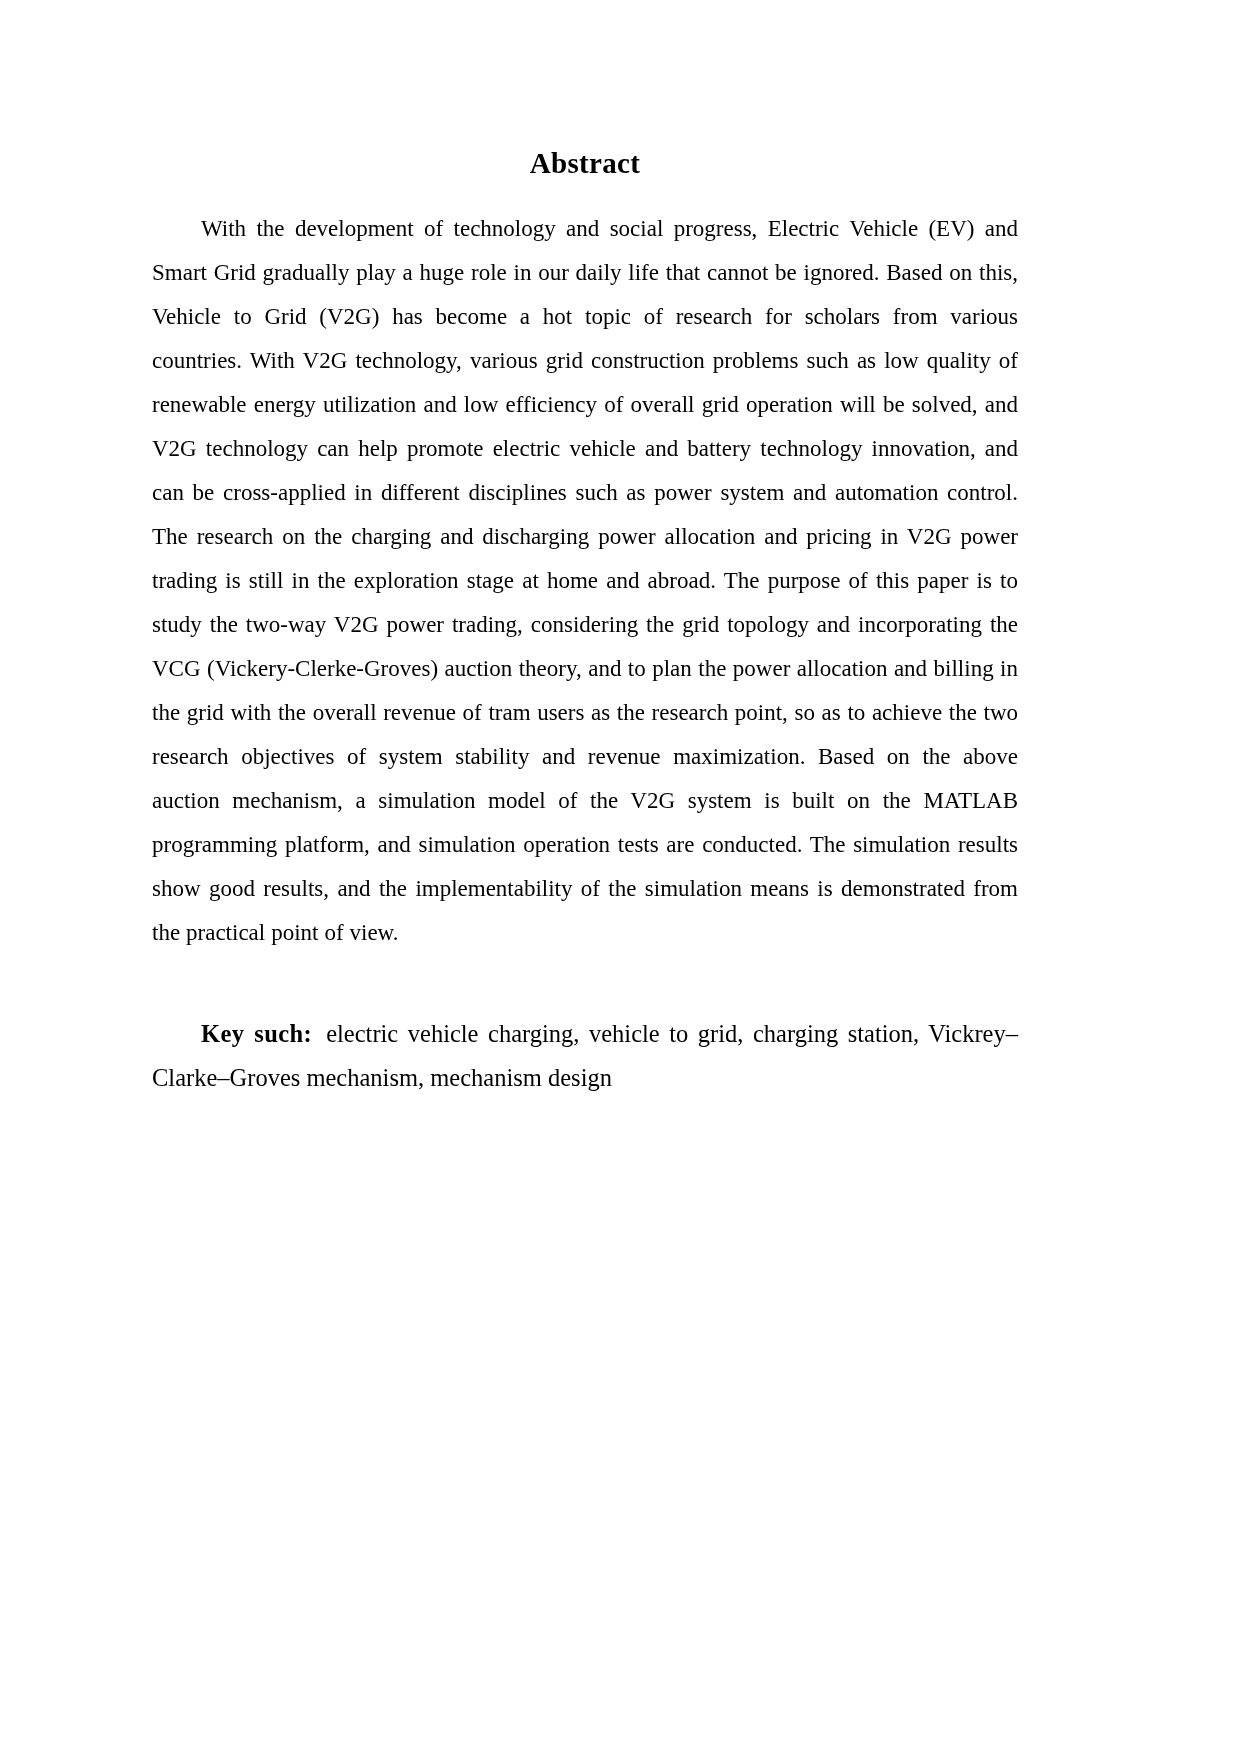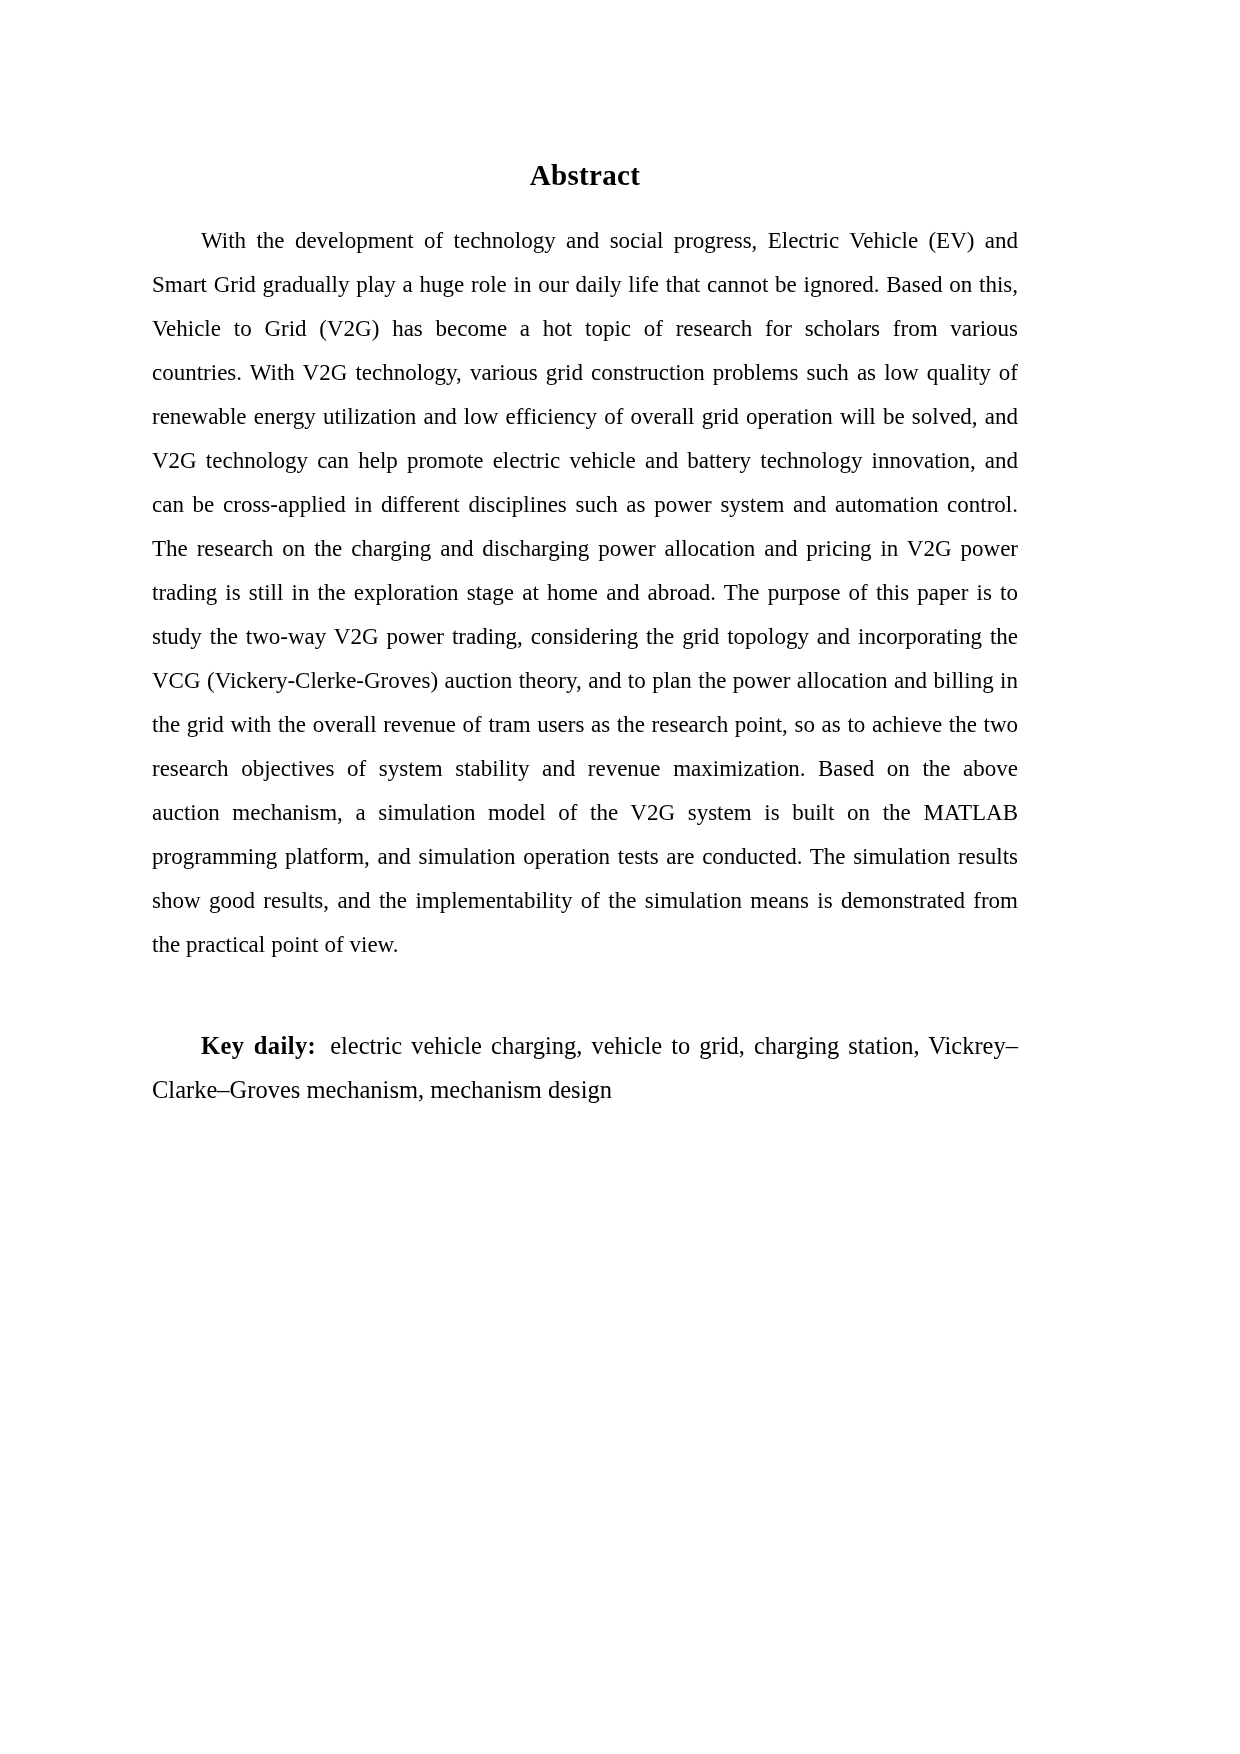--- a/index.html
+++ b/index.html
@@ -20,21 +20,21 @@
     width: 1240px;
     height: 1754px;
     box-sizing: border-box;
     background: #ffffff;
     overflow: hidden;
   }
 
   .content {
     position: absolute;
     left: 152px;
-    top: 158px;
+    top: 146px;
     width: 866px;
   }
 
   .abstract-heading {
     text-align: center;
     font-size: 29px;
     font-weight: bold;
     line-height: 1.2;
     margin: 0 0 26px 0;
     letter-spacing: 0.3px;
@@ -78,17 +78,17 @@
 <body>
 
 <div class="page">
   <div class="content">
 
     <h1 class="abstract-heading">Abstract</h1>
 
     <p class="abstract-body">With the development of technology and social progress, Electric Vehicle (EV) and Smart Grid gradually play a huge role in our daily life that cannot be ignored. Based on this, Vehicle to Grid (V2G) has become a hot topic of research for scholars from various countries. With V2G technology, various grid construction problems such as low quality of renewable energy utilization and low efficiency of overall grid operation will be solved, and V2G technology can help promote electric vehicle and battery technology innovation, and can be cross-applied in different disciplines such as power system and automation control. The research on the charging and discharging power allocation and pricing in V2G power trading is still in the exploration stage at home and abroad. The purpose of this paper is to study the two-way V2G power trading, considering the grid topology and incorporating the VCG (Vickery-Clerke-Groves) auction theory, and to plan the power allocation and billing in the grid with the overall revenue of tram users as the research point, so as to achieve the two research objectives of system stability and revenue maximization. Based on the above auction mechanism, a simulation model of the V2G system is built on the MATLAB programming platform, and simulation operation tests are conducted. The simulation results show good results, and the implementability of the simulation means is demonstrated from the practical point of view.</p>
 
     <div class="keywords-block">
-      <p class="keywords-para"><span class="keywords-label">Key daily:</span><span class="kw-gap"></span><span>electric vehicle charging, vehicle to grid, charging station, Vickrey–Clarke–Groves mechanism, mechanism design</span></p>
+      <p class="keywords-para"><span class="keywords-label">Key such:</span><span class="kw-gap"></span><span>electric vehicle charging, vehicle to grid, charging station, Vickrey–Clarke–Groves mechanism, mechanism design</span></p>
     </div>
 
   </div>
 </div>
 
 </body></html>

